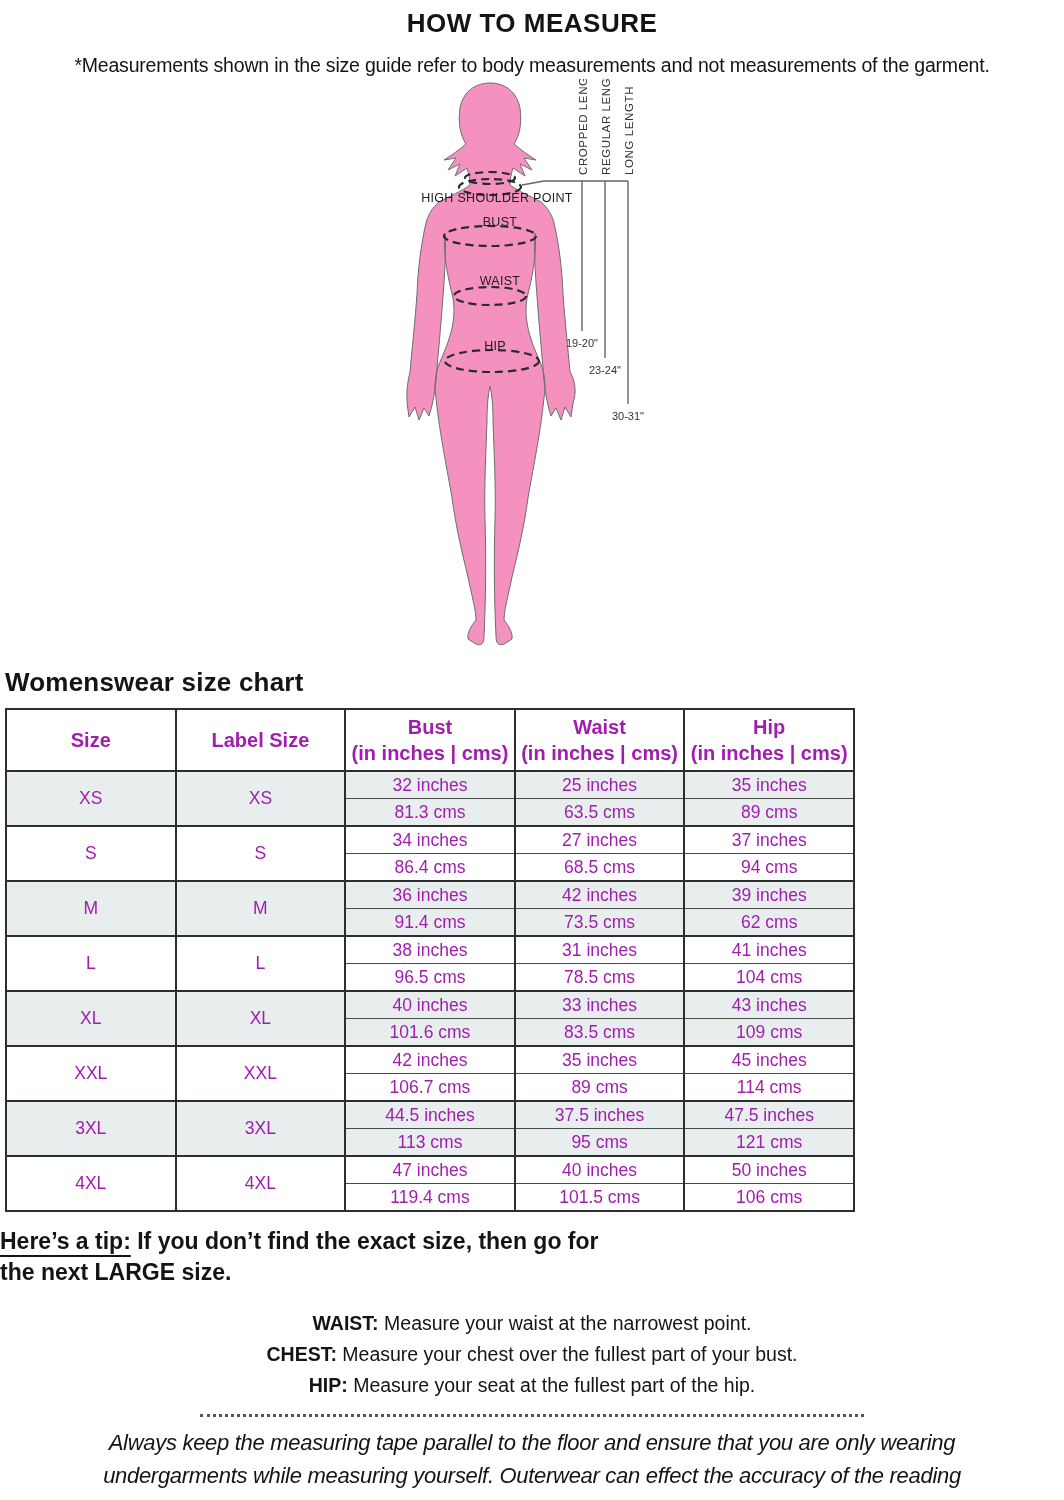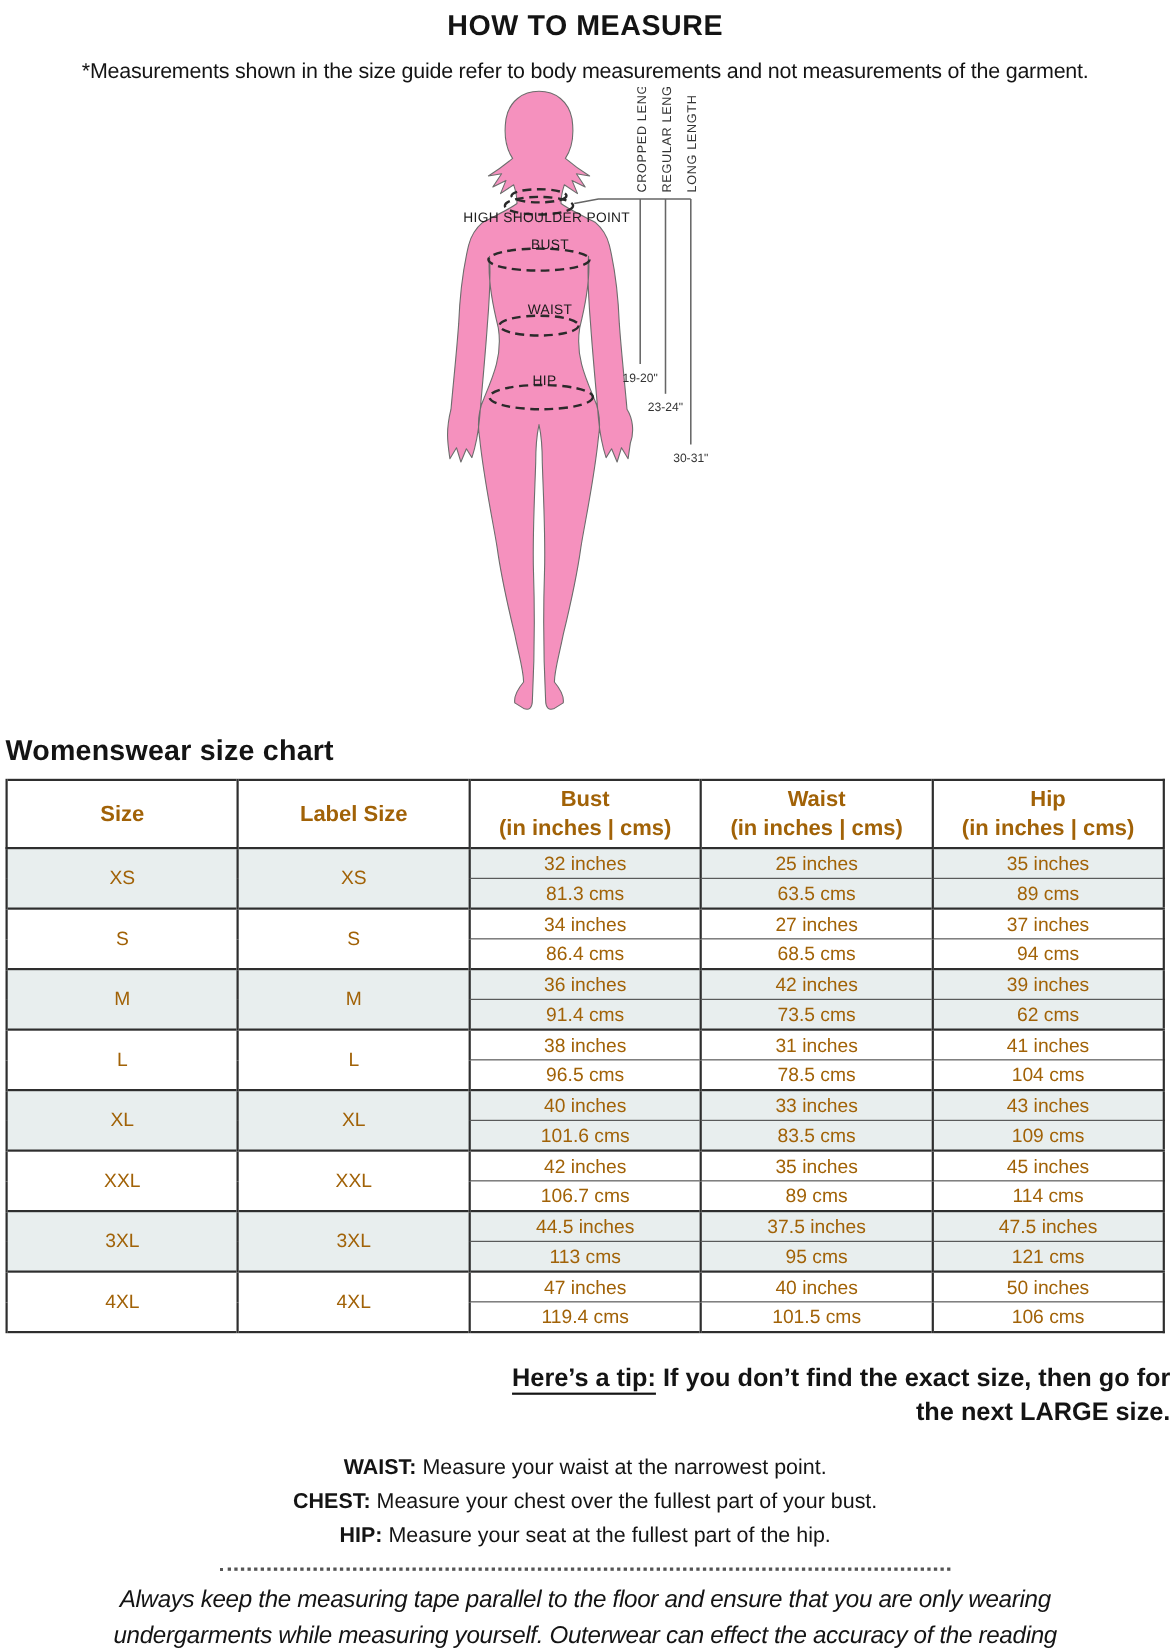--- a/index.html
+++ b/index.html
@@ -21,41 +21,41 @@
   .mline { stroke:#666; stroke-width:1.4; fill:none; }
   .flabel { font-size:12.5px; fill:#1c1c1c; letter-spacing:0.3px; font-weight:400; }
   .fvert  { font-size:11.5px; fill:#333; letter-spacing:0.6px; }
   .frange { font-size:11px; fill:#333; }
 
   .chart-heading {
     margin:10px 0 0 5px;
     font-size:26px; font-weight:700; letter-spacing:0.2px;
   }
   table.size-table {
-    width:1054px; margin:10px 4px 0 5px;
+    width:850px; margin:10px 4px 0 5px;
     border-collapse:collapse; table-layout:fixed;
     border:2px solid #2e2e2e;
-    font-size:17.5px; color:#a16207;
+    font-size:17.5px; color:#a21caf;
   }
   .size-table th, .size-table td {
     border-left:2px solid #2e2e2e;
     text-align:center; padding:0; vertical-align:middle;
   }
   .size-table thead th {
     font-size:20px; font-weight:700;
     padding:4px 0; line-height:26px;
     border-bottom:2px solid #2e2e2e;
   }
   .size-table tbody { border-top:2px solid #2e2e2e;margin-top:44px; }
   .size-table tr.in td { height:26px; }
   .size-table tr.cm td { height:26px; border-top:1px solid #4a4a4a; }
   .size-table tbody.shaded td { background:#E8EEEE; }
 
   .tip {
-    margin-top:25px; text-align:right;
+    margin-top:14px; text-align:left;
     font-size:23px; font-weight:700; line-height:31px;
   }
   .tip .lead { text-decoration:underline; text-underline-offset:6px; }
   .instructions {
     margin-top:20px; text-align:center;
     font-size:19.5px; line-height:31px;
   }
   .dotted-divider {
     width:664px; height:0; margin:13px auto 0;
     border-top:3px dotted #555;

